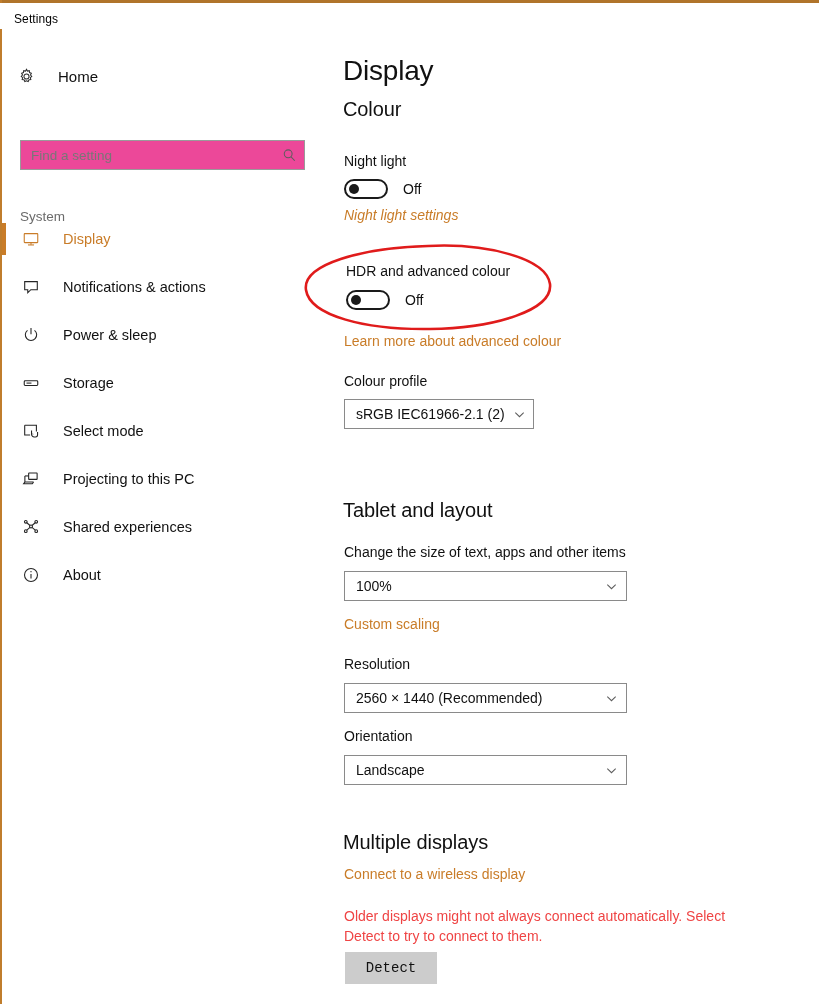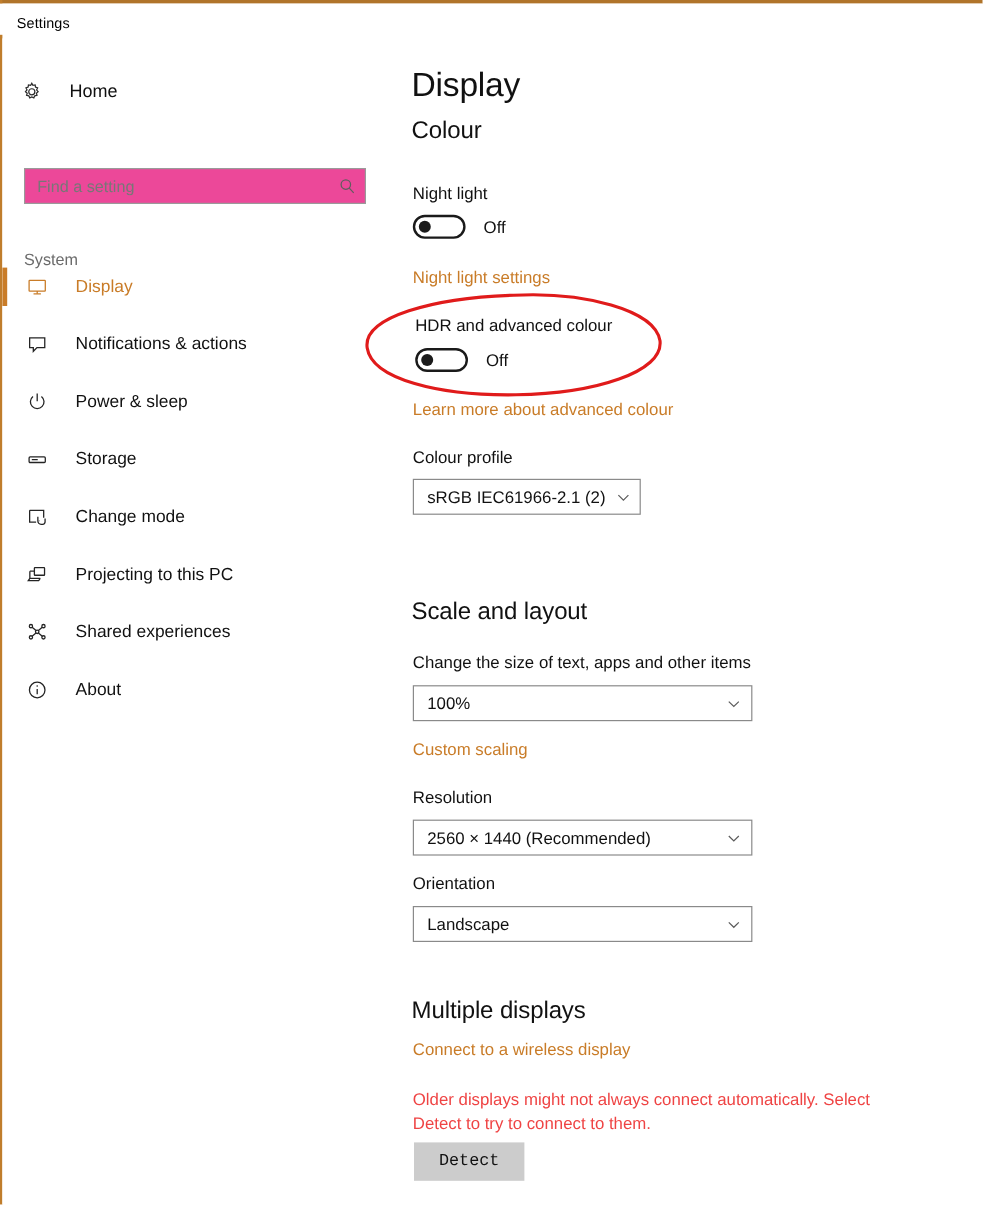--- a/index.html
+++ b/index.html
@@ -343,21 +343,21 @@
 
       <div class="nav-item">
         <span class="nav-icon">
           <svg width="18" height="18" viewBox="0 0 20 20" fill="none" stroke="currentColor" stroke-width="1.2">
             <path d="M3 3.6 H16 V10.5"></path>
             <path d="M3 3.6 V14.5 H9"></path>
             <path d="M10.6 9.5 v4.1 a3 3 0 0 0 3 3 h1.4 a2.3 2.3 0 0 0 2.3-2.3 v-3.1"></path>
             <circle cx="11.9" cy="13.6" r="0.1"></circle>
           </svg>
         </span>
-        <span class="nav-label">Change mode</span>
+        <span class="nav-label">Select mode</span>
       </div>
 
 
       <div class="nav-item">
         <span class="nav-icon">
           <svg width="18" height="18" viewBox="0 0 20 20" fill="none" stroke="currentColor" stroke-width="1.2">
             <rect x="7.4" y="3.4" width="9.4" height="7" rx="0.5"></rect>
             <path d="M3.2 6.6 H7.4"></path>
             <path d="M3.2 6.6 V13.4 H12.8"></path>
             <path d="M3.2 13.4 L1.8 15.3 H11.4 L12.8 13.4"></path>
@@ -405,21 +405,21 @@
 
     <div class="field-label abs" style="left:1px; top:121px;">Night light</div>
 
     <div class="toggle-row abs" style="left:1px; top:147px;">
       <div class="toggle">
         <div class="knob"></div>
       </div>
       <span class="toggle-state">Off</span>
     </div>
 
-    <a class="link abs" style="left:1px; top:191px;">Night light settings</a>
+    <a class="link abs" style="left:1px; top:175px;font-style:italic;">Night light settings</a>
 
     <div class="field-label abs" style="left:3px; top:231px;">HDR and advanced colour</div>
 
     <div class="toggle-row abs" style="left:3px; top:258px;">
       <div class="toggle">
         <div class="knob"></div>
       </div>
       <span class="toggle-state">Off</span>
     </div>
 
@@ -429,21 +429,21 @@
 
     <div class="combo narrow abs" style="left:1px; top:367px;">
       <span class="combo-value">sRGB IEC61966-2.1 (2)</span>
       <span class="chevron">
         <svg width="13" height="13" viewBox="0 0 14 14" fill="none" stroke="currentColor" stroke-width="1.1">
           <polyline points="2.5,5 7,9.4 11.5,5"></polyline>
         </svg>
       </span>
     </div>
 
-    <h2 class="section-title abs" style="left:0; top:451px;">Scale and layout</h2>
+    <h2 class="section-title abs" style="left:0; top:451px;">Tablet and layout</h2>
 
     <div class="field-label abs" style="left:1px; top:512px;">Change the size of text, apps and other items</div>
 
     <div class="combo wide abs" style="left:1px; top:539px;">
       <span class="combo-value">100%</span>
       <span class="chevron">
         <svg width="13" height="13" viewBox="0 0 14 14" fill="none" stroke="currentColor" stroke-width="1.1">
           <polyline points="2.5,5 7,9.4 11.5,5"></polyline>
         </svg>
       </span>

